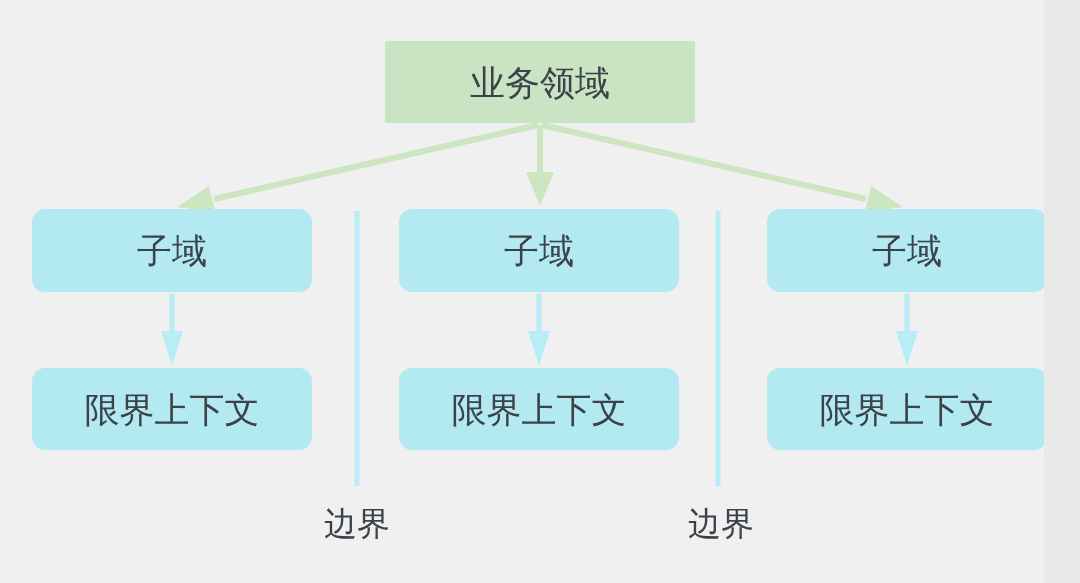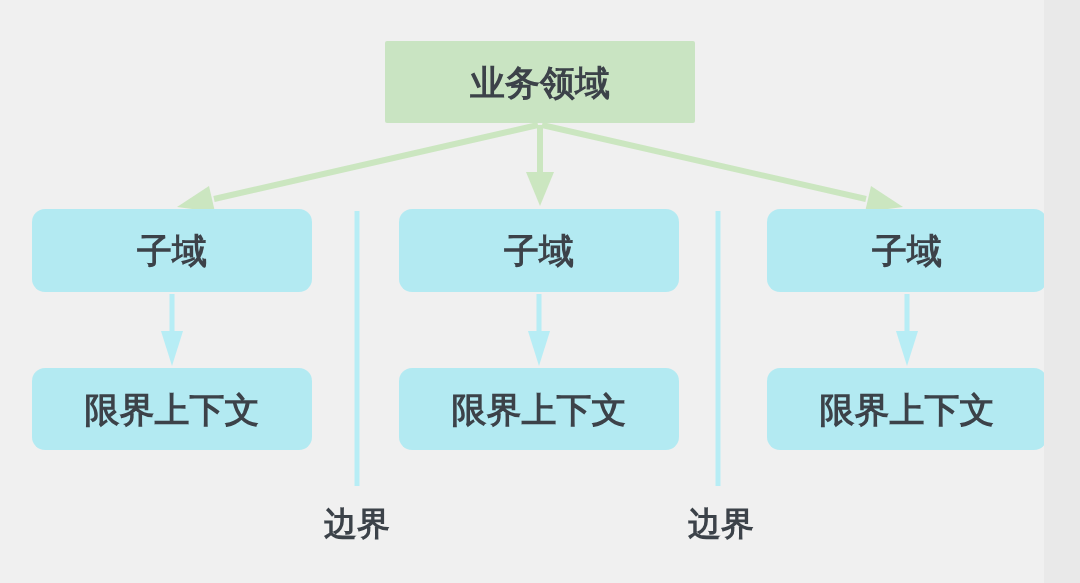--- a/index.html
+++ b/index.html
@@ -7,21 +7,20 @@
     padding: 0;
     background: #e9e9e9;
     font-family: "Liberation Sans", "DejaVu Sans", sans-serif;
   }
   .stage {
     position: relative;
     width: 1044px;
     height: 583px;
     overflow: hidden;
     background: #f0f0f0;
-    font-weight: bold;
   }
   svg text {
     font-family: "Liberation Sans", "DejaVu Sans", sans-serif;
     fill: #3c4249;
   }
   .node-label { font-size: 35px; }
   .boundary-label { font-size: 33px; }
 </style>
 </head>
 <body>

